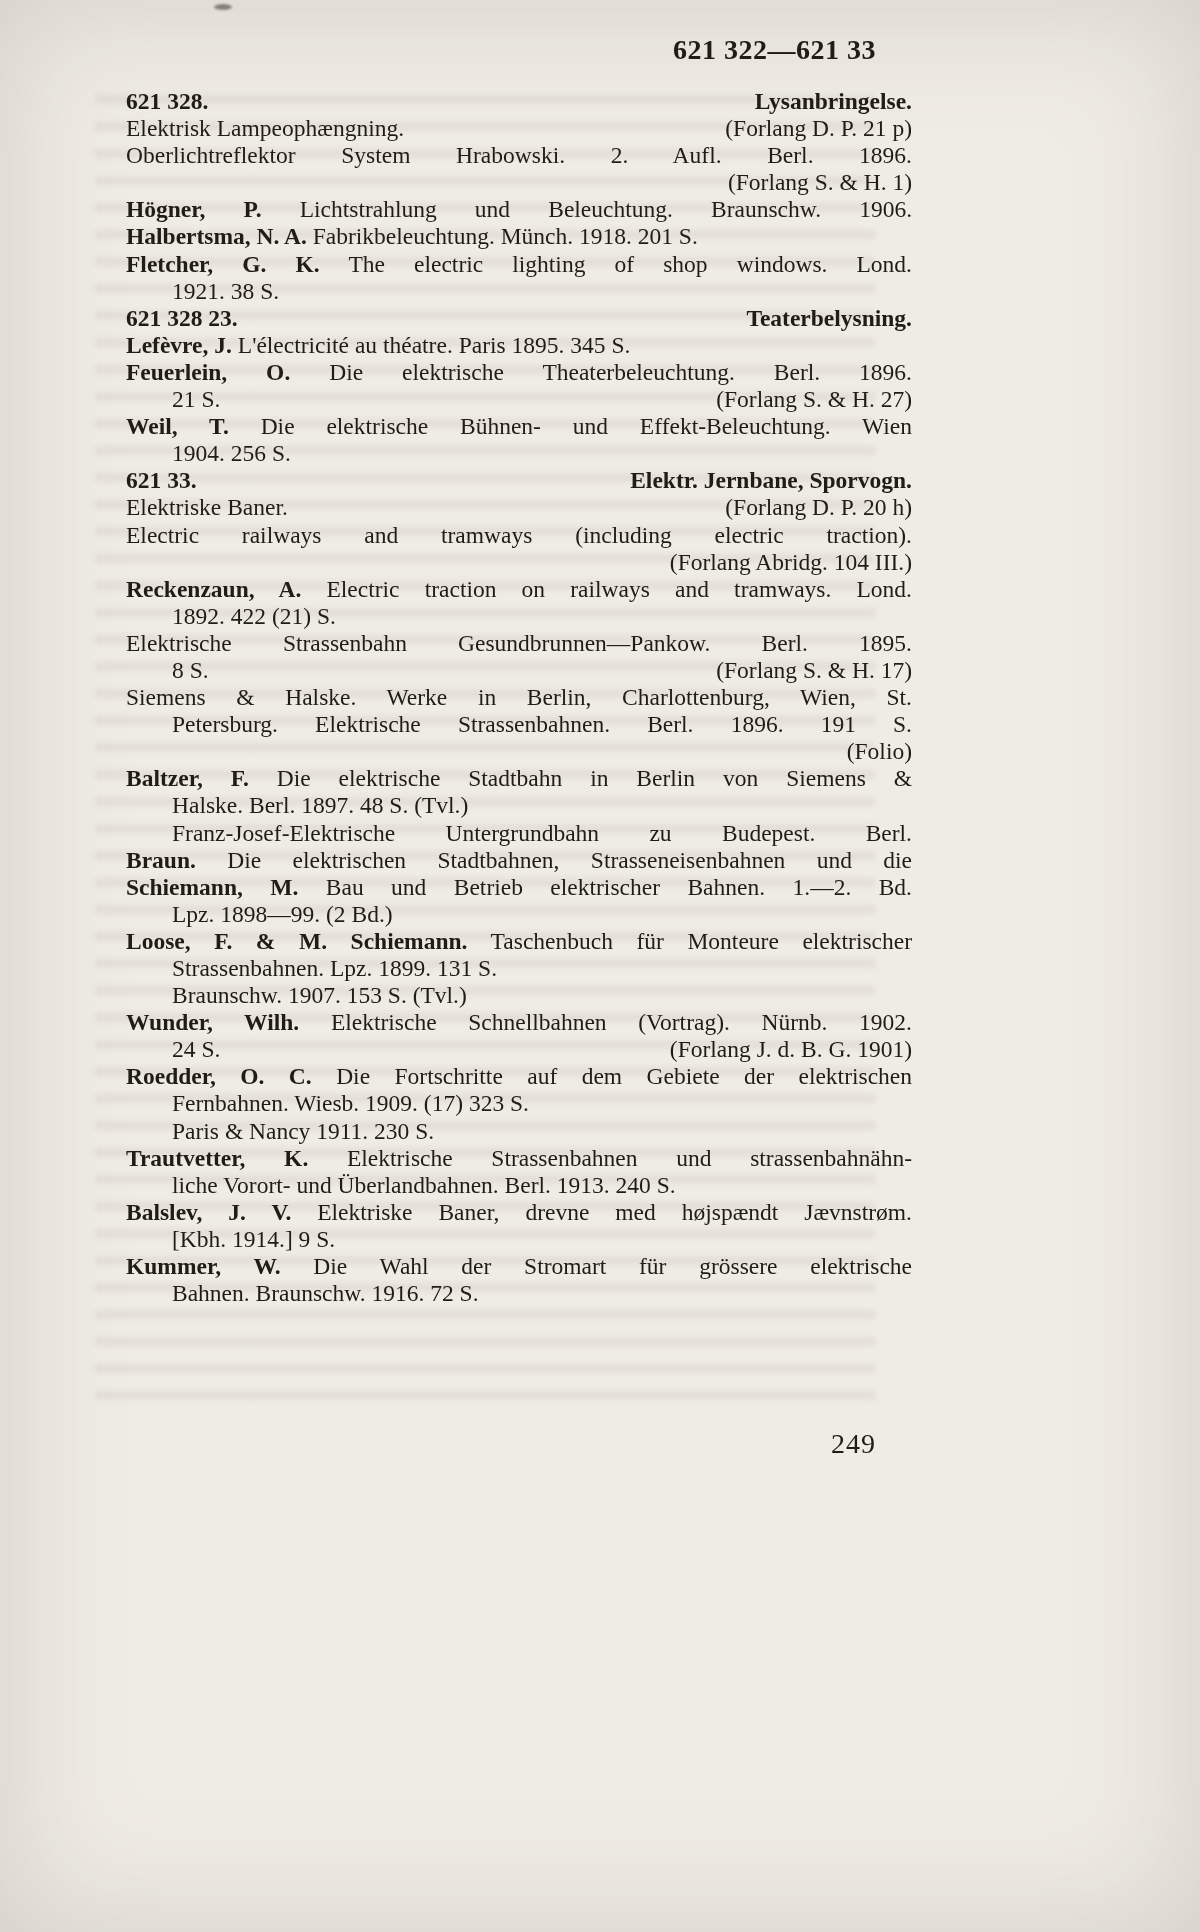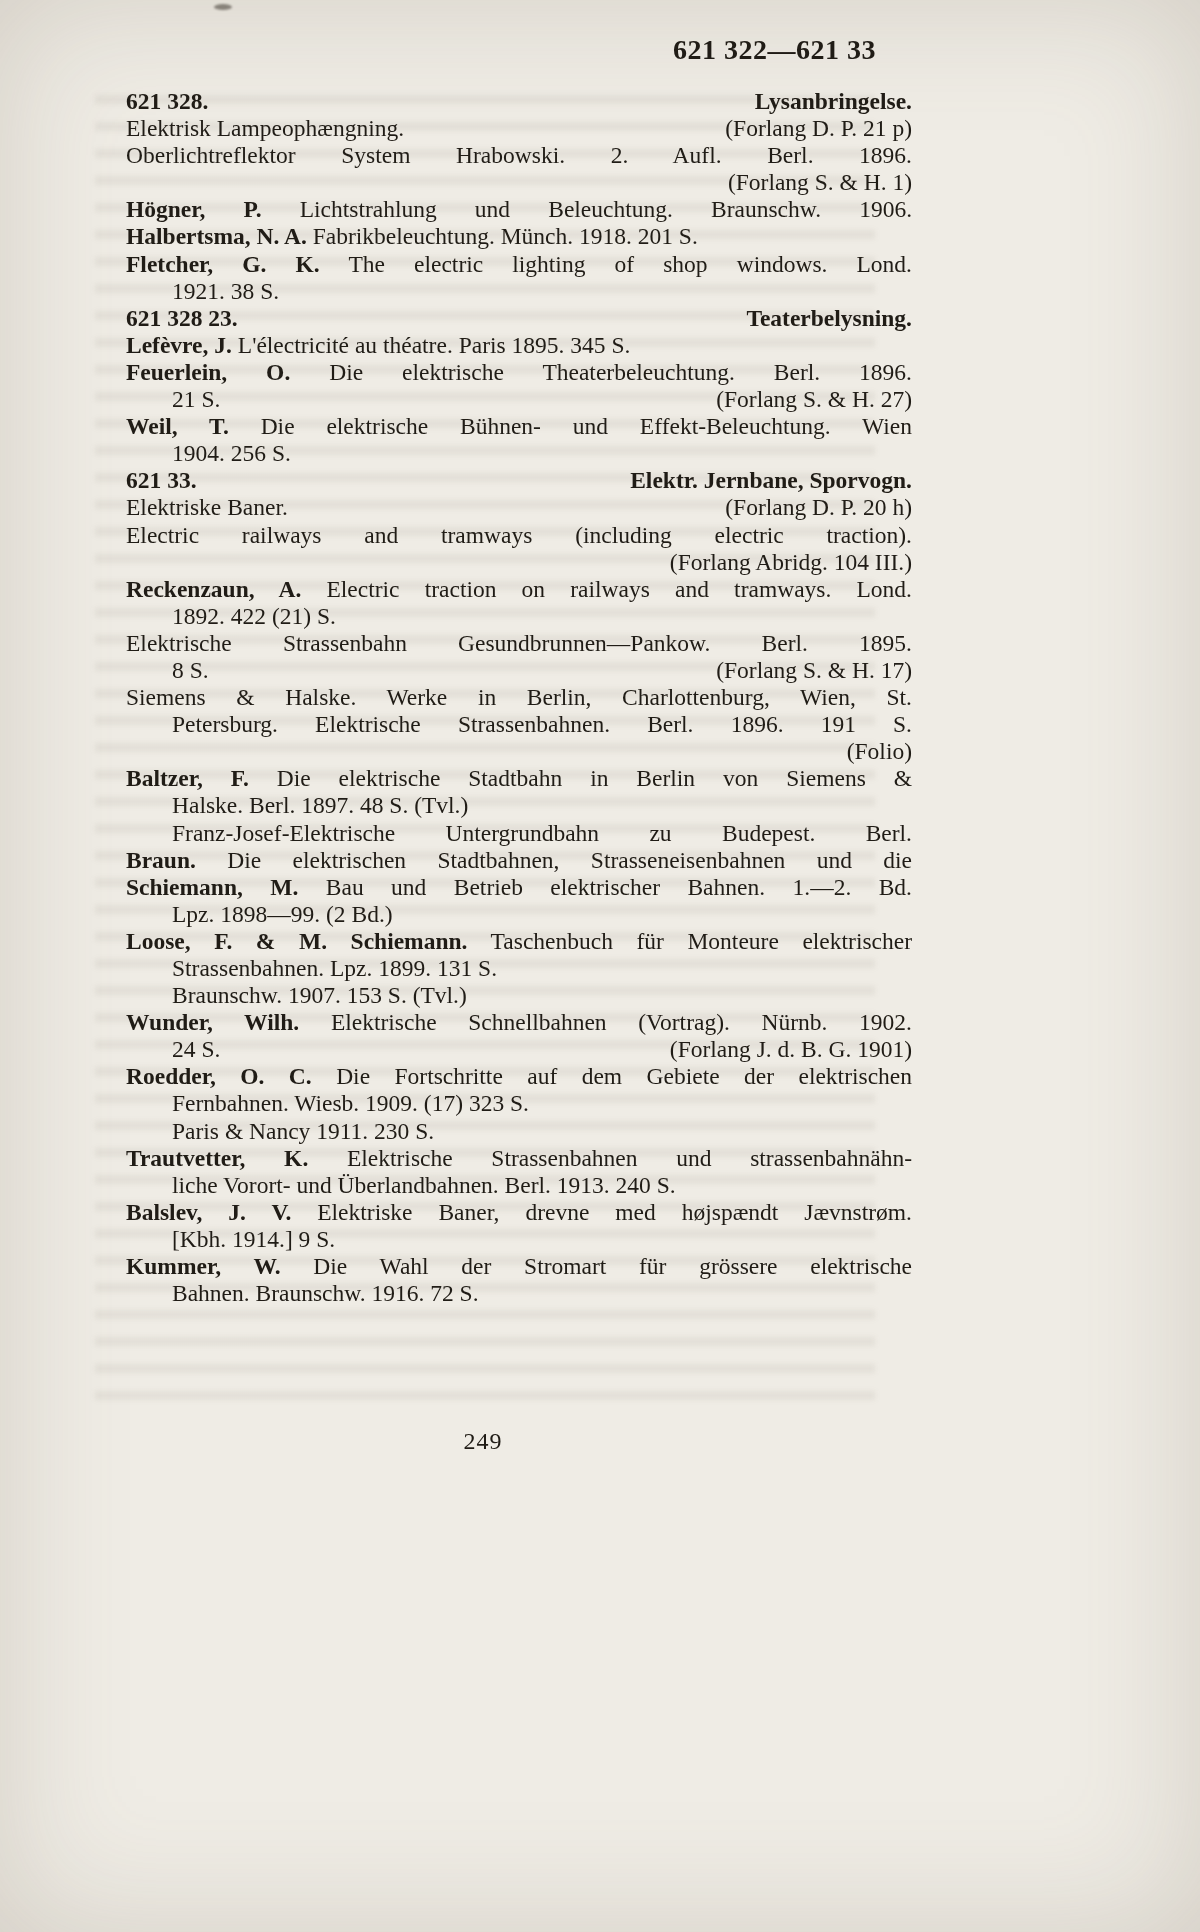--- a/index.html
+++ b/index.html
@@ -65,22 +65,22 @@
   .line.split {
     display: flex;
     justify-content: space-between;
     white-space: nowrap;
   }
   .bold { font-weight: bold; }
   .page-number {
     position: absolute;
     top: 1428px; left: 90px;
     width: 786px;
-    text-align: center;
-    font-size: 24px;
+    text-align: right;
+    font-size: 28px;
     letter-spacing: 1px;
   }
 </style>
 </head>
 <body>
 
 <div class="page">
   <div class="bleed"></div>
   <div class="speck"></div>
   <div class="running-header">621 322—621 33</div>

